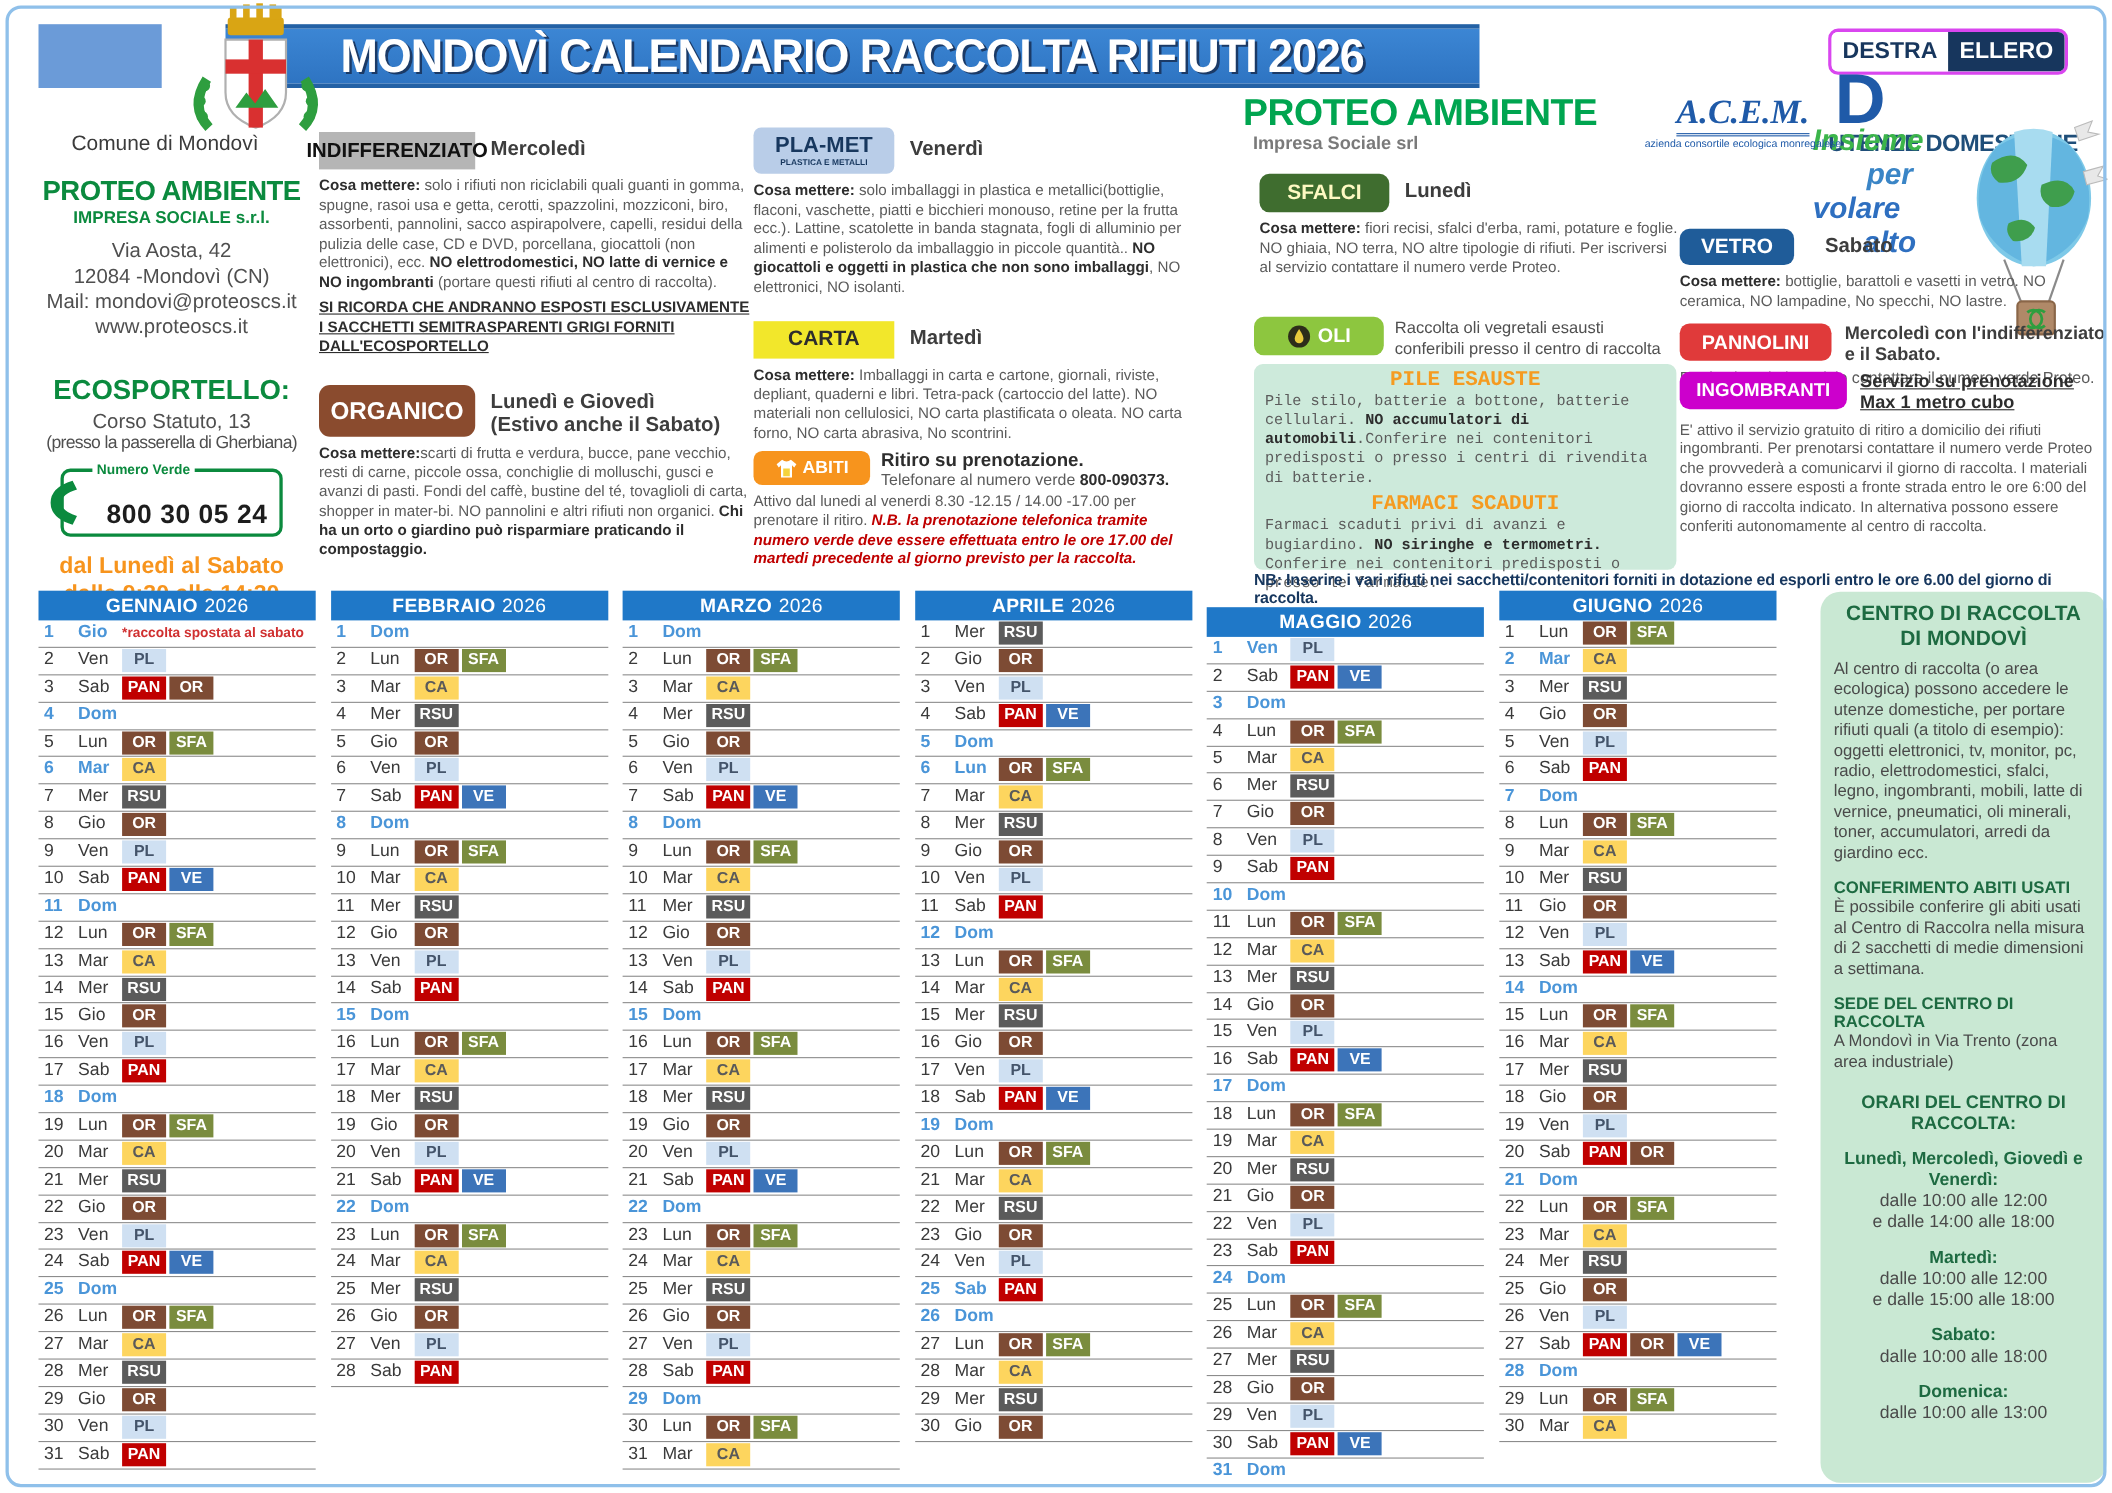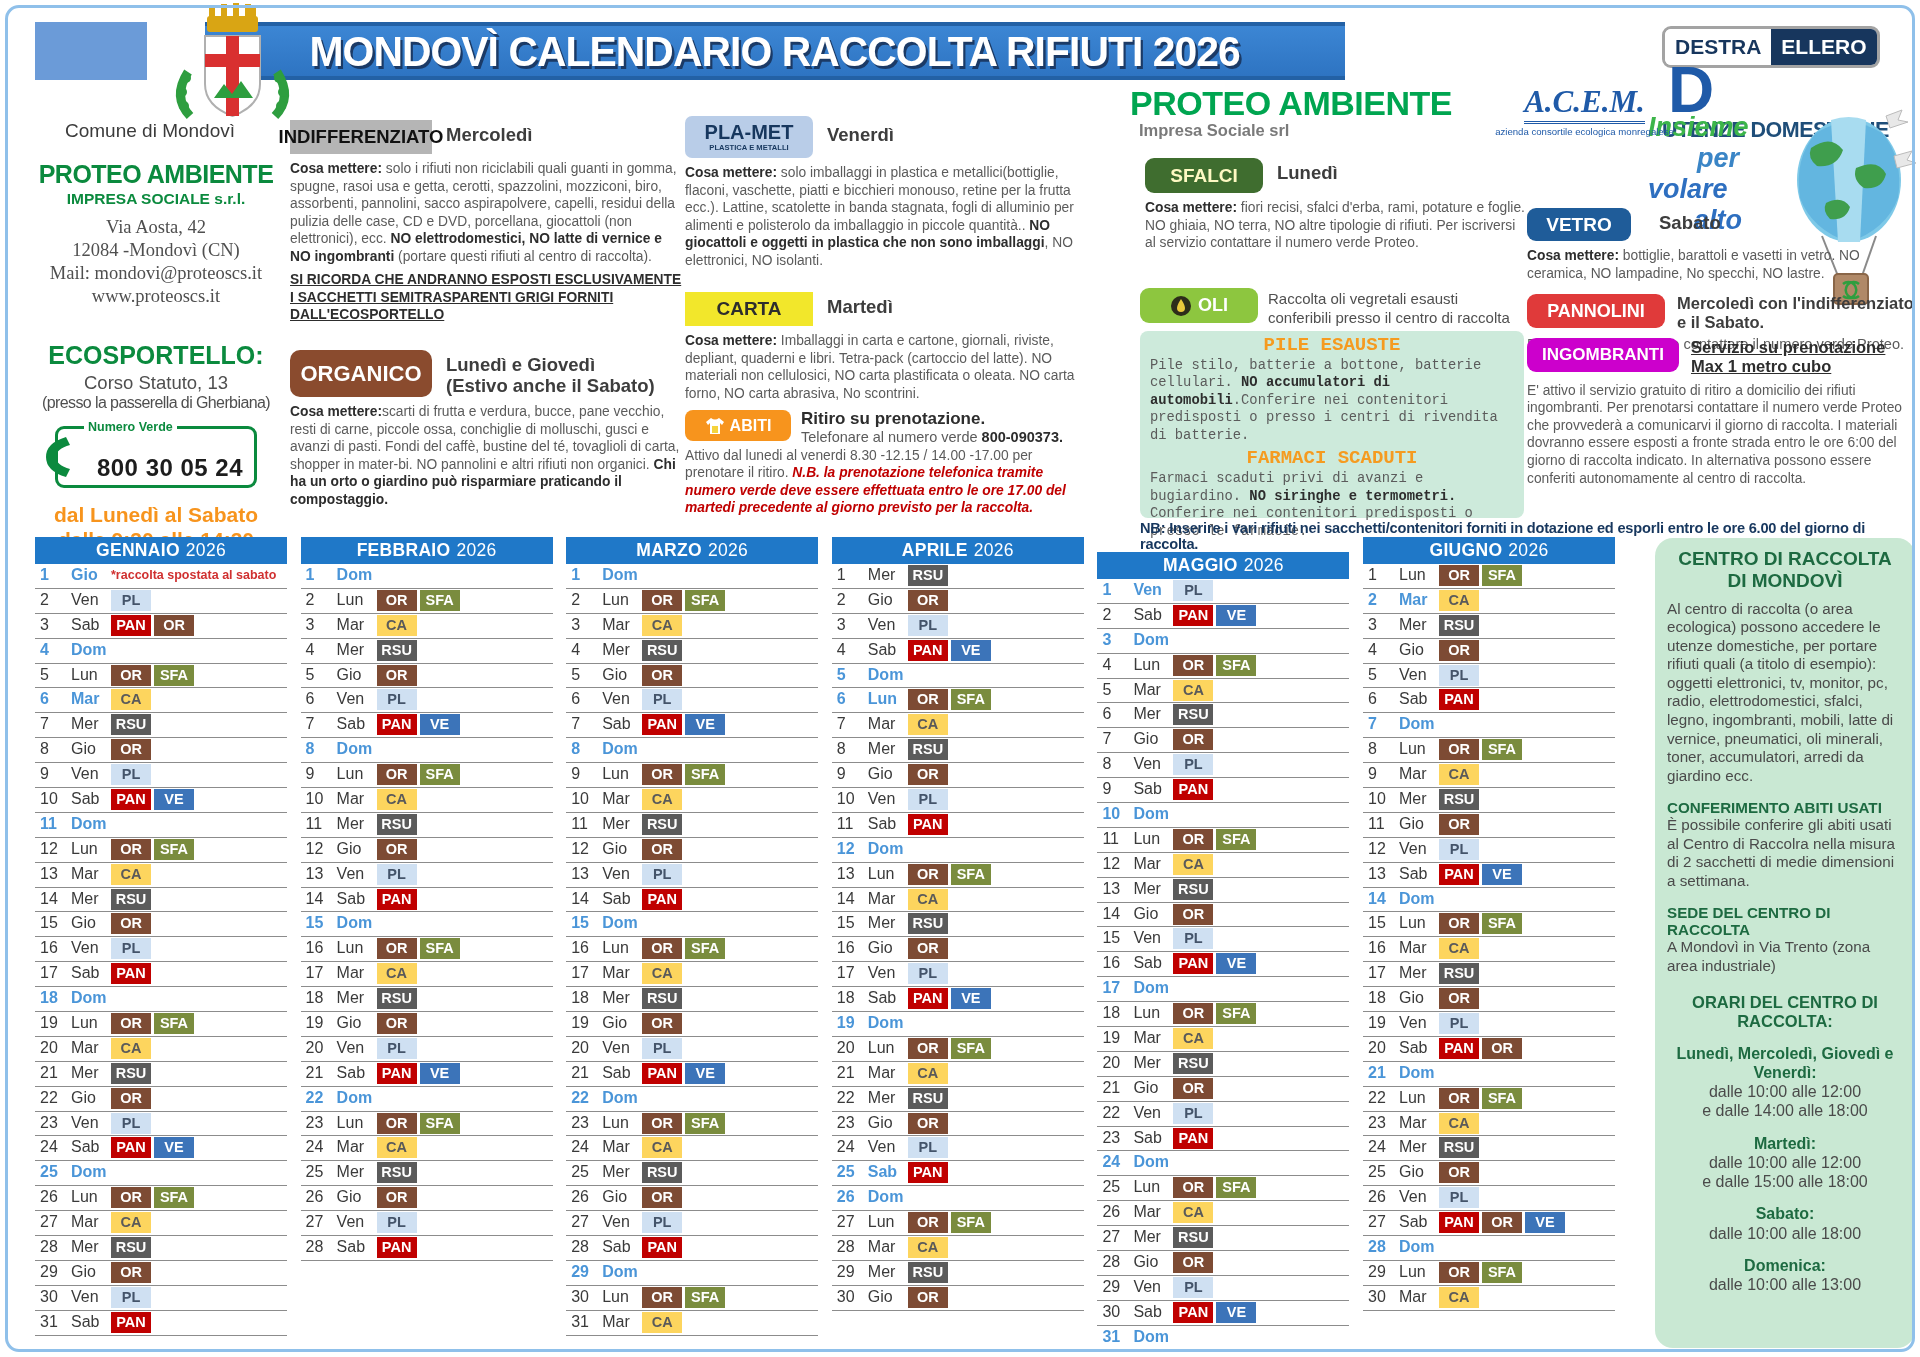--- a/index.html
+++ b/index.html
@@ -12,40 +12,40 @@
   #banner{position:absolute;left:205px;top:22px;width:1140px;height:58px;
           background:linear-gradient(#3c86d4,#2e74c2);
           border-top:4px solid #2361a5;border-bottom:4px solid #2361a5;box-sizing:border-box;
           display:flex;align-items:center;justify-content:center;}
   #banner .t{font-size:43px;font-weight:700;color:#fff;letter-spacing:-1px;white-space:nowrap;
              transform:scaleX(.95);text-shadow:2.5px 2.5px 0 #1b3a66;}
   #crest{position:absolute;left:150px;top:2px;z-index:2;}
   #commune{position:absolute;left:30px;top:120px;width:240px;text-align:center;font-size:19px;color:#3b3b3b;}
 
   #zone{position:absolute;left:1662px;top:26px;width:250px;}
-  #zone .pill{display:inline-flex;border:3px solid #a3a3a3;border-radius:9px;overflow:hidden;vertical-align:top;}
+  #zone .pill{display:inline-flex;border:3px solid #d946ef;border-radius:9px;overflow:hidden;vertical-align:top;}
   #zone .z1{background:#fff;color:#17365d;font-weight:700;font-size:21px;padding:6px 10px;}
   #zone .z2{background:#17365d;color:#fff;font-weight:700;font-size:21px;padding:6px 10px;}
   #zone .bigD{display:inline-block;color:#1f5aa8;font-weight:700;font-size:64px;line-height:44px;margin-left:6px;vertical-align:top;}
   #zone .utenze{color:#1f4e79;font-weight:700;font-size:21.5px;margin-top:6px;letter-spacing:-.5px;}
 
   #slogan{position:absolute;left:1648px;top:112px;width:140px;font-weight:700;font-style:italic;
           font-size:27px;line-height:1.15;}
   #slogan .s0{color:#3cb54a;display:block;}
   #slogan .s1{color:#3a85c6;display:block;text-align:center;}
   #slogan .s2{color:#2e6fc0;display:block;}
   #slogan .s3{color:#2e6fc0;display:block;text-align:center;}
   #balloon{position:absolute;left:1786px;top:108px;}
 
   
   #leftcol{position:absolute;left:18px;top:160px;width:276px;text-align:center;}
   .green-h{color:#0b8a3e;font-weight:700;}
   #leftcol .nm{font-size:25px;letter-spacing:-.5px;}
   #leftcol .im{font-size:15.5px;margin-top:1px;}
-  #leftcol .adr{font-size:18.5px;color:#4f4f4f;line-height:1.25;margin-top:8px;font-family:Liberation Serif, serif;}
+  #leftcol .adr{font-size:18.5px;color:#4f4f4f;line-height:1.25;margin-top:8px;}
   #leftcol .eco{font-size:25px;margin-top:32px;}
   #leftcol .eco-a{font-size:18.5px;color:#4f4f4f;margin-top:2px;}
   #leftcol .eco-b{font-size:16px;color:#4f4f4f;letter-spacing:-.6px;}
   #phonebox{position:relative;margin:14px auto 0;width:196px;height:56px;border:3px solid #0b8a3e;border-radius:9px;}
   #phonebox .nv{position:absolute;top:-9px;left:26px;background:#fff;padding:0 4px;font-size:12.5px;font-weight:700;color:#0b8a3e;white-space:nowrap;}
   #phonebox .num{position:absolute;left:28px;top:25px;width:168px;font-size:24px;font-weight:700;color:#1d1d1d;letter-spacing:.5px;}
   #phonebox svg{position:absolute;left:-22px;top:4px;}
   #leftcol .orange{color:#f7941d;font-weight:700;font-size:21px;line-height:1.2;margin-top:14px;}
 
   

